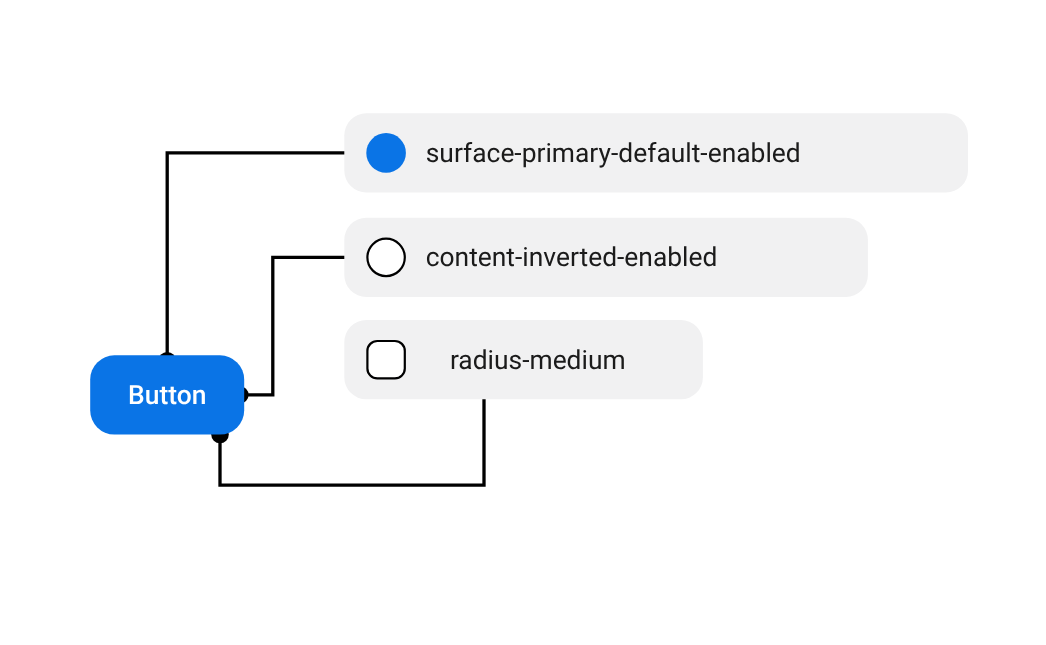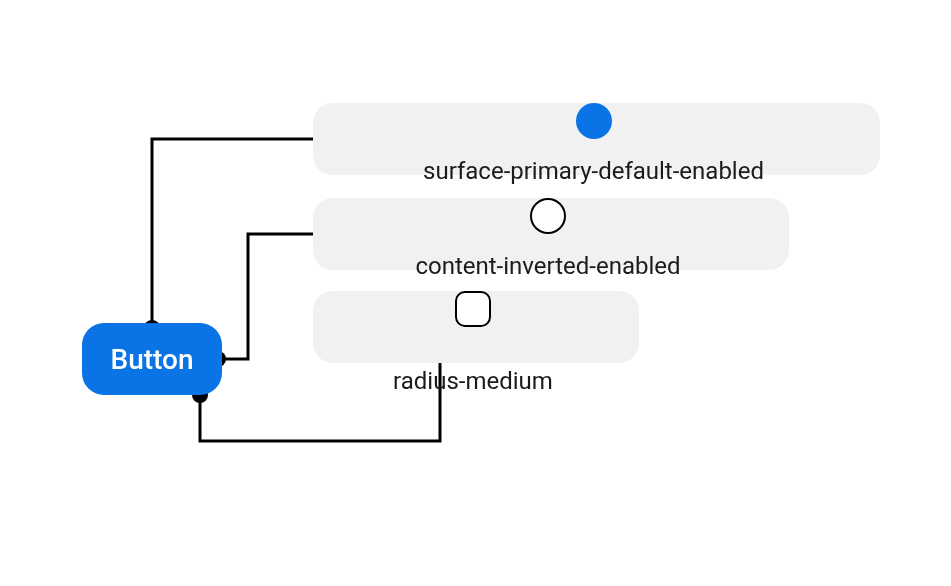--- a/index.html
+++ b/index.html
@@ -27,33 +27,32 @@
     position: absolute;
     left: 82px;
     top: 323px;
     width: 140px;
     height: 72px;
     border-radius: 22px;
     display: flex;
     align-items: center;
     justify-content: center;
     color: #ffffff;
-    font-size: 28px;
+    font-size: 24px;
     font-weight: 500;
   }
   .token-pill {
     position: absolute;
     background: #f1f1f2;
     border-radius: 20px;
     height: 72px;
     display: flex;
     align-items: center;
     padding: 0 26px 0 20px;
     gap: 18px;
-    flex-direction: column;
   }
   .token-pill .label {
     font-size: 24px;
     color: #1b1b1b;
     white-space: nowrap;
   }
   .swatch {
     width: 36px;
     height: 36px;
     flex: 0 0 36px;

